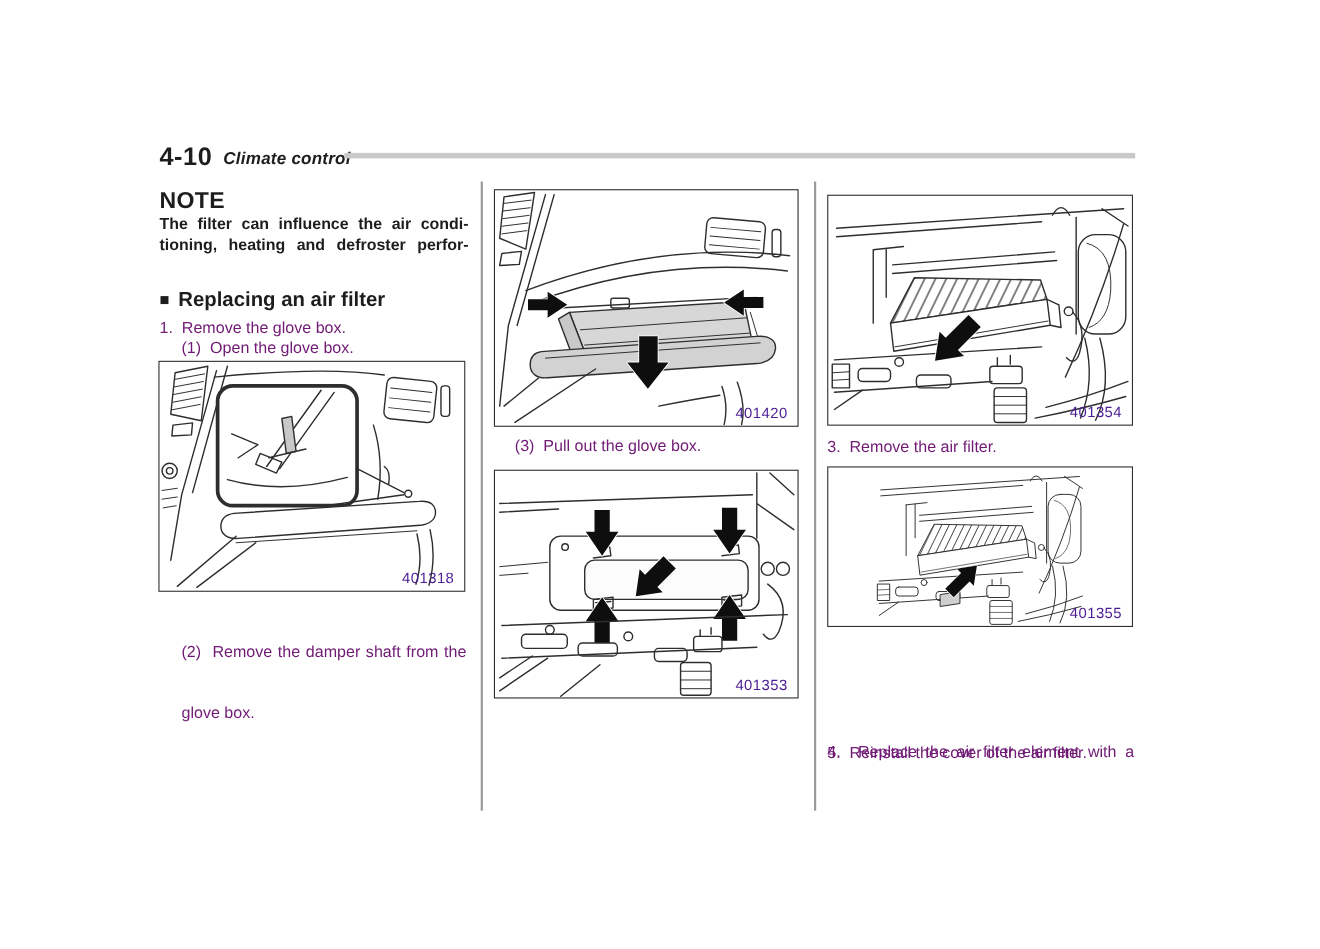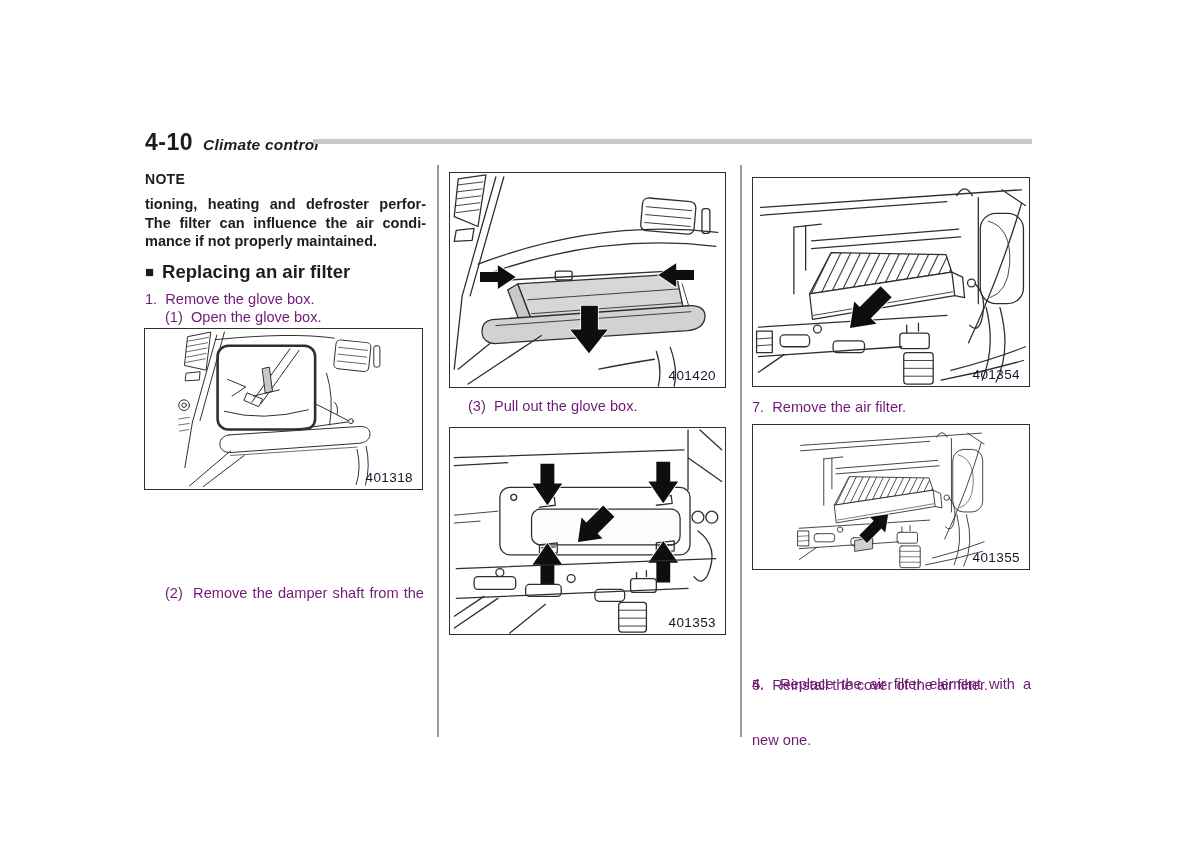--- a/index.html
+++ b/index.html
@@ -4,63 +4,62 @@
 <style>
   html,body{margin:0;padding:0;background:#ffffff;}
   .page{position:relative;width:1200px;height:863px;background:#ffffff;overflow:hidden;
         font-family:"Liberation Sans",sans-serif;color:#1d1d1d;}
   .abs{position:absolute;}
   
   .hdr-num{font-size:23px;font-weight:bold;letter-spacing:.5px;}
   .hdr-sec{font-size:15.5px;font-weight:bold;font-style:italic;letter-spacing:.2px;}
   .rule{background:#c9c9c9;height:5px;}
   
-  .note-h{font-size:14px;font-weight:bold;letter-spacing:.3px;}
+  .note-h{font-size:21px;font-weight:bold;letter-spacing:.3px;}
   .note-p{font-size:14.5px;font-weight:bold;line-height:18.5px;width:281px;}
   .sec-h{font-size:18.5px;font-weight:bold;white-space:nowrap;}
   .sec-h .bullet{font-size:15px;margin-right:8px;position:relative;top:-1px;}
   .step{font-size:14.6px;line-height:18.5px;white-space:pre-wrap;color:#701a75;}
   .just{text-align:justify;text-align-last:justify;}
   
   .fig{border:1.6px solid #2f2f2f;box-sizing:border-box;background:#fff;}
   .fig svg{display:block;width:100%;height:100%;}
-  .figcode{position:absolute;right:9px;bottom:4px;font-size:13.5px;letter-spacing:.4px;color:#0f172a;}
+  .figcode{position:absolute;right:9px;bottom:4px;font-size:13.5px;letter-spacing:.4px;color:#4c1d95;}
   
   svg .ln *{stroke:#2e2e2e;stroke-width:1.3;fill:none;stroke-linecap:round;stroke-linejoin:round;}
   svg .ln .arrow{fill:#0e0e0e;stroke:#ffffff;stroke-width:1.6;paint-order:stroke;}
   svg .ln .thin{stroke-width:.9;}
   .divider{width:1.5px;background:#9a9a9a;}
 </style>
 </head>
 <body>
 
 <div class="page">
 
   <span class="abs hdr-num" style="left:145px;top:129px;">4-10</span>
   <span class="abs hdr-sec" style="left:203px;top:136px;">Climate control</span>
   <div class="abs rule" style="left:313px;top:139px;width:719px;"></div>
 
   <div class="abs divider" style="left:437px;top:165px;height:572px;"></div>
   <div class="abs divider" style="left:740px;top:165px;height:572px;"></div>
 
   <div class="abs note-h" style="left:145px;top:171px;">NOTE</div>
   <div class="abs note-p" style="left:145px;top:195px;">
+    <div class="just">The filter can influence the air condi-</div>
     <div class="just">tioning, heating and defroster perfor-</div>
-    <div class="just">The filter can influence the air condi-</div>
-    <div>mance if not properly maintained.</div>
   </div>
 
   <div class="abs sec-h" style="left:145px;top:261px;">
     <span class="bullet">■</span><span>Replacing an air filter</span>
   </div>
 
   <div class="abs step" style="left:145px;top:290px;">1.  Remove the glove box.</div>
   <div class="abs step" style="left:165px;top:308px;">(1)  Open the glove box.</div>
 
-  <div class="abs fig" style="left:144px;top:328px;width:279px;height:162px;">
+  <div class="abs fig" style="left:144px;top:328px;width:279px;height:210px;">
     <svg viewBox="0 0 279 210">
       <g class="ln">
         <path d="M14,10 L44,4 L38,54 L10,48 Z"></path>
         <path class="thin" d="M14,16 L41,11 M13,23 L40,18 M12,30 L39,25 M12,37 L38,32 M11,44 L37,39"></path>
         <path d="M12,58 L30,56 L29,67 L11,68 Z"></path>
         <path d="M52,8 L20,122 M62,4 L30,120 M20,122 L10,182"></path>
         <circle cx="9" cy="100" r="7"></circle>
           <circle cx="9" cy="100" r="3"></circle>
         <path class="thin" d="M2,118 L16,116 M2,126 L16,124 M3,134 L15,132"></path>
         <path d="M50,14 Q150,4 206,12"></path>
@@ -80,20 +79,21 @@
         <path d="M68,139 L238,128 C249,127 253,132 253,138 C253,145 247,149 239,150 L72,162 C62,163 56,158 56,151 C56,144 61,140 68,139 Z" style="fill:#ffffff"></path>
         <path class="thin" d="M70,166 L236,155"></path>
         <path d="M16,206 L70,160 M34,207 L88,166 M248,154 Q254,180 247,205 M236,158 Q242,182 235,204"></path>
       </g>
     </svg>
     <span class="figcode">401318</span>
   </div>
 
   <div class="abs step" style="left:165px;top:547px;width:259px;">
     <div class="just">(2)  Remove the damper shaft from the</div>
+    <div>glove box.</div>
   </div>
 
   <div class="abs fig" style="left:449px;top:172px;width:277px;height:216px;">
     <svg viewBox="0 0 277 216">
       <g class="ln">
         <path d="M8,6 L36,2 L28,54 L4,44 Z"></path>
         <path class="thin" d="M8,12 L33,9 M7,19 L32,16 M7,26 L31,23 M6,33 L30,30 M6,40 L29,37"></path>
         <path d="M6,58 L24,56 L22,68 L4,69 Z"></path>
         <path d="M46,4 L12,124 M54,4 L20,124 M12,124 L4,198"></path>
         <path d="M28,92 Q150,46 270,60 M32,104 Q150,60 268,74"></path>
@@ -195,21 +195,21 @@
         <path class="thin" d="M152,186 L182,186 M152,194 L182,194 M152,202 L182,202"></path>
         <path d="M4,198 L30,180"></path>
         <g transform="translate(134,116) rotate(135)">
             <polygon class="arrow" points="0,-8 30,-8 30,-16 52,0 30,16 30,8 0,8"></polygon>
           </g>
       </g>
     </svg>
     <span class="figcode">401354</span>
   </div>
 
-  <div class="abs step" style="left:752px;top:398px;">7.  Remove the air filter.</div>
+  <div class="abs step" style="left:752px;top:398px;">3.  Remove the air filter.</div>
 
   <div class="abs fig" style="left:752px;top:424px;width:278px;height:146px;">
     <svg viewBox="0 0 278 212">
       <defs>
         <pattern id="slatsB" width="9" height="9" patternUnits="userSpaceOnUse" patternTransform="rotate(26)">
           <line x1="4.5" y1="-1" x2="4.5" y2="10" stroke="#2e2e2e" stroke-width="1.1"></line>
         </pattern>
       </defs>
       <g class="ln">
         <path d="M6,30 L272,12 M6,38 L196,24 M252,12 L276,28"></path>
@@ -242,17 +242,16 @@
         <g transform="translate(98,168) rotate(-45)">
             <polygon class="arrow" points="0,-8 30,-8 30,-16 52,0 30,16 30,8 0,8"></polygon>
           </g>
       </g>
     </svg>
     <span class="figcode">401355</span>
   </div>
 
   <div class="abs step" style="left:752px;top:638px;width:279px;">
     <div class="just">4.  Replace the air filter element with a</div>
-    <div>new one.</div>
   </div>
   <div class="abs step" style="left:752px;top:676px;">5.  Reinstall the cover of the air filter.</div>
 
 </div>
 
 </body></html>

